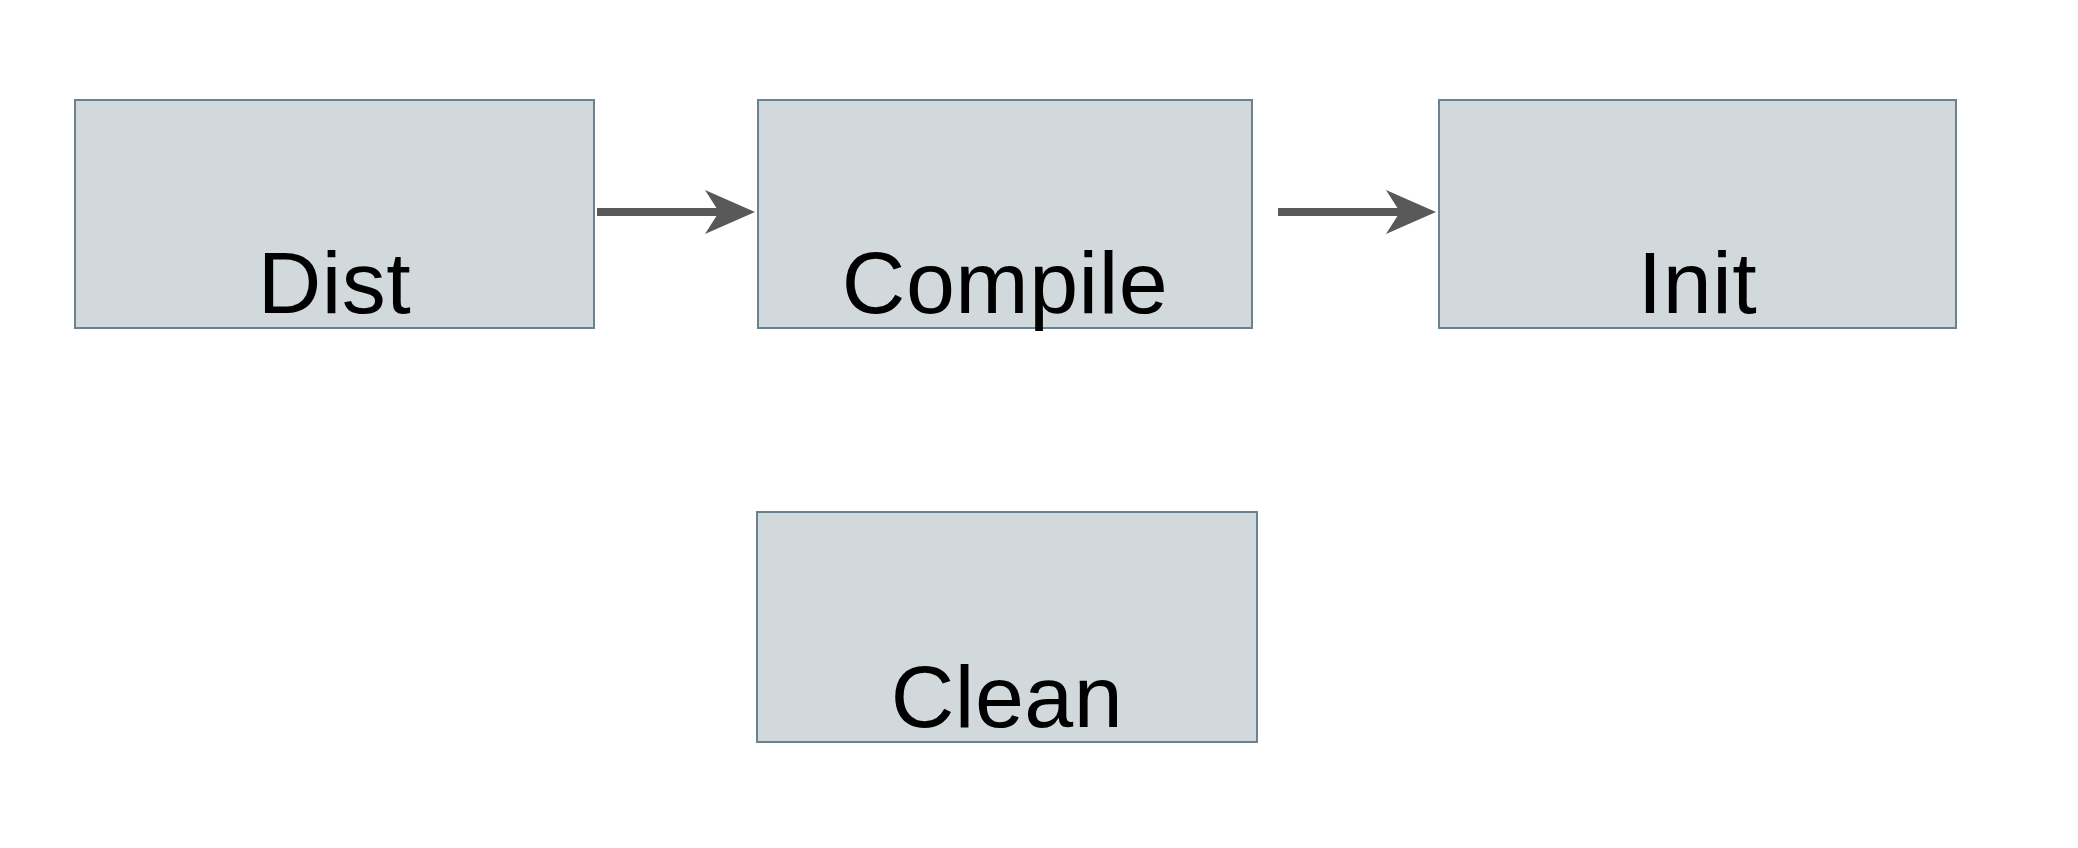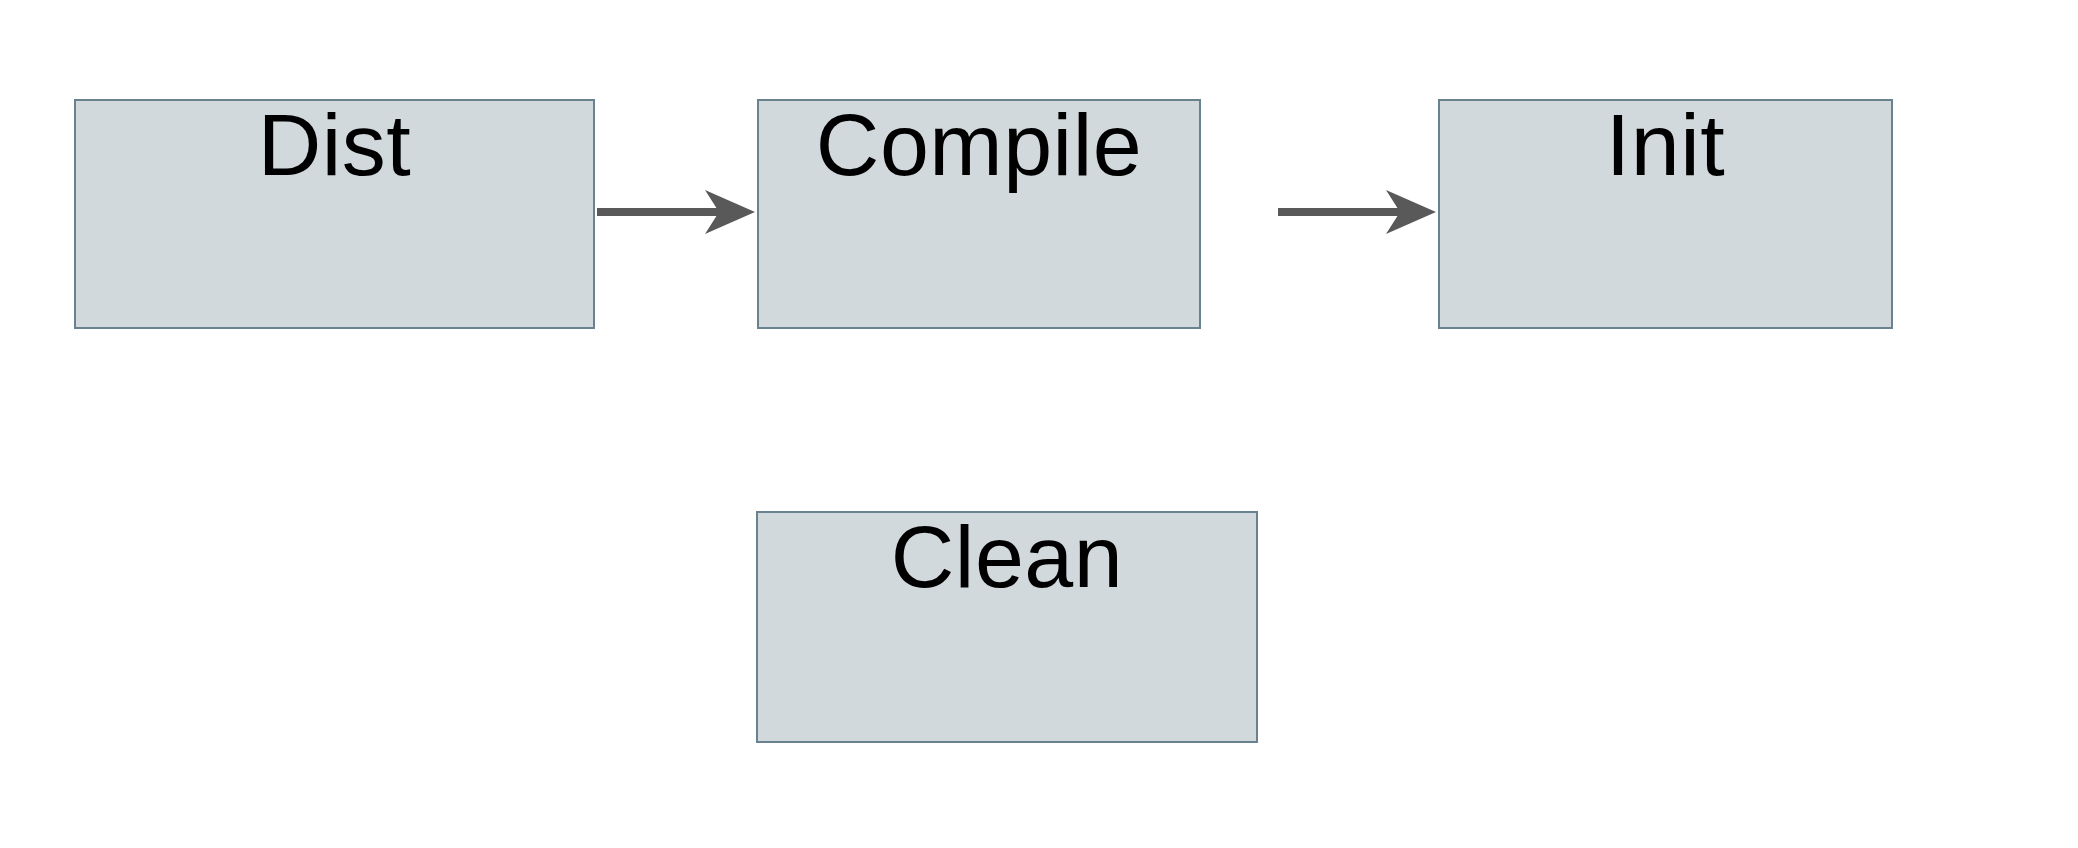--- a/index.html
+++ b/index.html
@@ -22,30 +22,30 @@
     width: 2078px;
     height: 848px;
     pointer-events: none;
   }
   .node {
     position: absolute;
     box-sizing: border-box;
     background: #d2d9dc;
     border: 2px solid #6a8190;
     display: flex;
-    align-items: flex-start;
+    align-items: flex-end;
     justify-content: center;
     font-size: 88px;
     line-height: 1;
     color: #000000;
     letter-spacing: 0.5px;
   }
   .node-dist    { left: 74px;   top: 99px;  width: 521px; height: 230px; }
-  .node-compile { left: 757px;  top: 99px;  width: 444px; height: 230px; }
-  .node-init    { left: 1438px; top: 99px;  width: 455px; height: 230px; }
+  .node-compile { left: 757px;  top: 99px;  width: 496px; height: 230px; }
+  .node-init    { left: 1438px; top: 99px;  width: 519px; height: 230px; }
   .node-clean   { left: 756px;  top: 511px; width: 502px; height: 232px; }
 </style>
 </head>
 <body>
 
 <div class="canvas">
 
   <svg class="edges-layer" viewBox="0 0 2078 848" xmlns="http://www.w3.org/2000/svg" aria-hidden="true">
     <g>
       <line x1="597" y1="212" x2="720" y2="212" stroke="#595959" stroke-width="8"></line>

